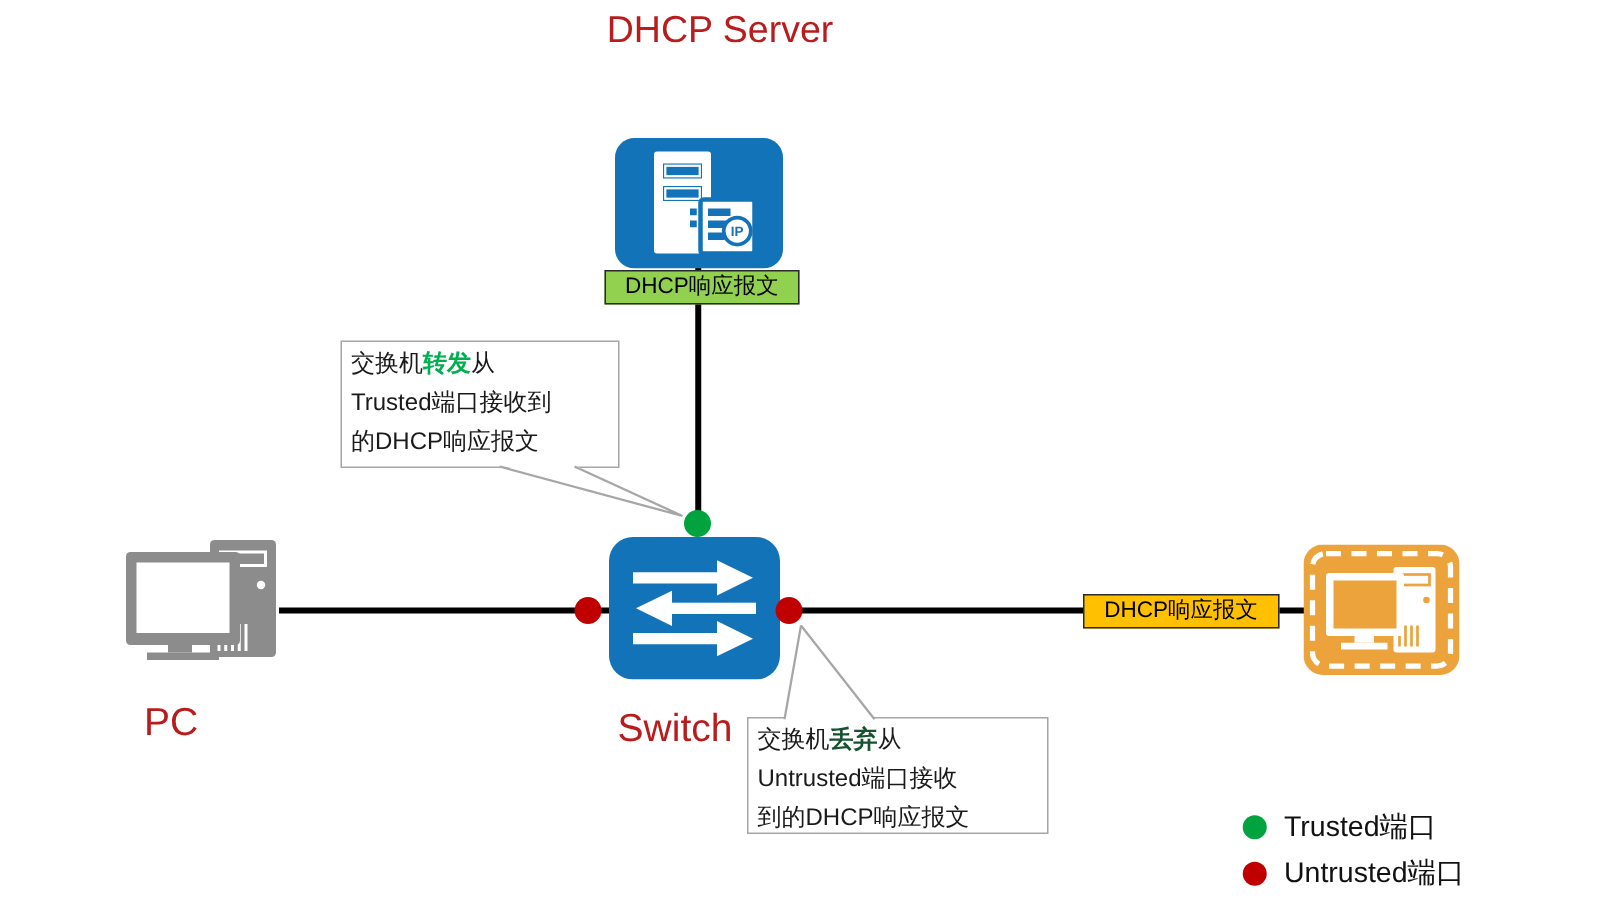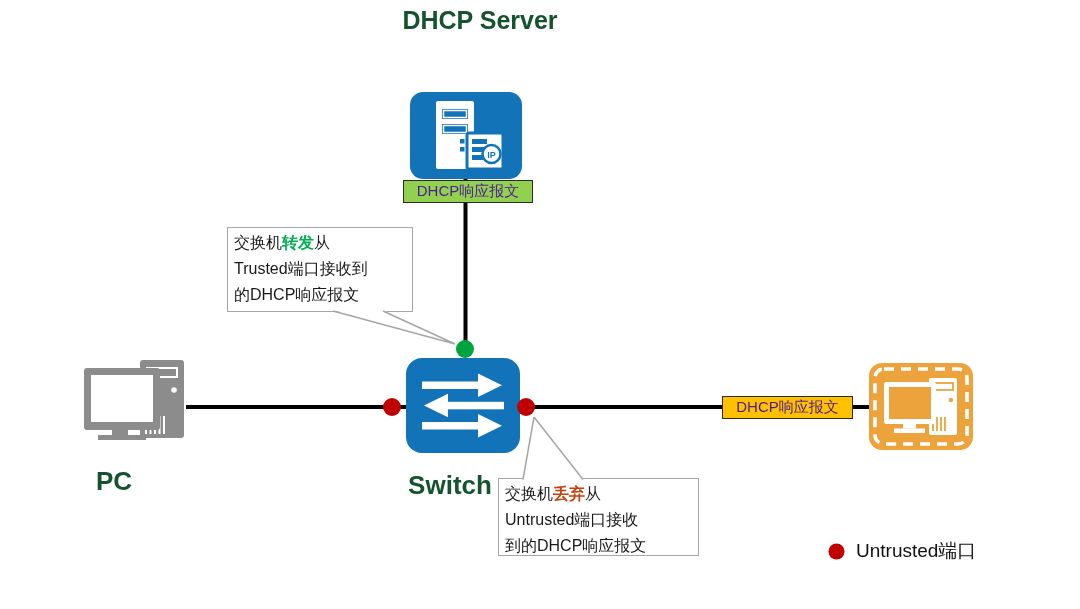--- a/index.html
+++ b/index.html
@@ -3,41 +3,41 @@
 <meta charset="utf-8">
 <style>
   html,body { margin:0; padding:0; background:#fff; }
   .stage {
     position:relative; width:1080px; height:609px; background:#ffffff;
     font-family:"Liberation Sans", sans-serif; overflow:hidden; color:#1a1a1a;
   }
   svg.layer { position:absolute; left:0; top:0; z-index:0; }
   svg.overlay { position:absolute; left:0; top:0; z-index:3; pointer-events:none; }
   .icon { position:absolute; z-index:2; }
-  .node-label { position:absolute; z-index:2; font-weight:bold; color:#14532d; }
+  .node-label { position:absolute; z-index:2; font-weight:normal; color:#b91c1c; }
   .title { left:330px; top:6px; width:300px; text-align:center; font-size:25px; }
   .pc-label { left:96px; top:466px; width:90px; font-size:26px; }
   .switch-label { left:395px; top:470px; width:110px; text-align:center; font-size:26px; }
   .rogue-label { left:797px; top:461px; width:200px; font-size:25px; line-height:30px; white-space:pre-line; }
   .pkt-label {
     position:absolute; z-index:2; height:23px; box-sizing:border-box;
-    border:1.5px solid #2b2b2b; font-size:15px; line-height:20px; text-align:center; color:#4c1d95;
+    border:1.5px solid #2b2b2b; font-size:15px; line-height:20px; text-align:center; color:#000000;
   }
   .pkt-green { left:403px; top:180px; width:130px; background:#92D050; }
   .pkt-orange { left:722px; top:396px; width:131px; background:#FFC000; }
   .callout {
     position:absolute; z-index:2; background:#fff; border:1.5px solid #A6A6A6;
     box-sizing:border-box; font-size:16px; line-height:26px; padding:2px 6px; color:#1a1a1a;
   }
   .callout .cl-line { white-space:nowrap; }
   .callout-forward { left:227px; top:227px; width:186px; height:85px; }
   .callout-discard { left:498px; top:478px; width:201px; height:78px; }
   .hl { font-weight:bold; }
   .hl-green { color:#00B050; }
-  .hl-red { color:#c2410c; }
+  .hl-red { color:#14532d; }
   .legend { position:absolute; z-index:2; left:828px; top:538px; display:flex; flex-direction:column; gap:5px; }
   .legend-row { display:flex; align-items:center; gap:11px; height:26px; }
   .legend-label { font-size:19px; color:#111; }
 </style>
 </head>
 <body>
 
 <div class="stage">
 
   <svg class="layer" width="1080" height="609">
@@ -146,19 +146,25 @@
     <polygon points="523,480 583,480 534,417" fill="#fff"></polygon>
     <path d="M523,479.5 L534,417 M583,479.5 L534,417" stroke="#A6A6A6" stroke-width="1.5" fill="none"></path>
     <circle cx="465" cy="349" r="9" fill="#00A33E"></circle>
     <circle cx="392" cy="407" r="9" fill="#C00000"></circle>
     <circle cx="526" cy="407" r="9" fill="#C00000"></circle>
   </svg>
 
   <div class="legend">
     <div class="legend-row">
       <svg width="17" height="17">
+        <circle cx="8.5" cy="8.5" r="8" fill="#00A33E"></circle>
+      </svg>
+      <span class="legend-label">Trusted端口</span>
+    </div>
+    <div class="legend-row">
+      <svg width="17" height="17">
         <circle cx="8.5" cy="8.5" r="8" fill="#C00000"></circle>
       </svg>
       <span class="legend-label">Untrusted端口</span>
     </div>
   </div>
 
 </div>
 
 </body></html>

